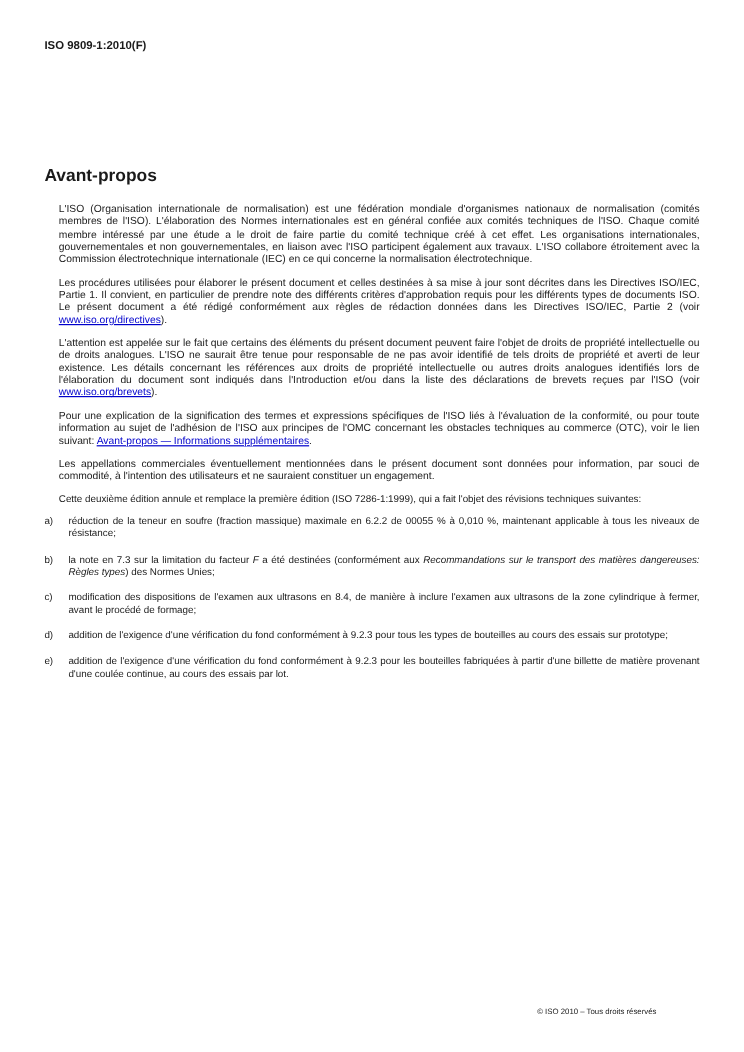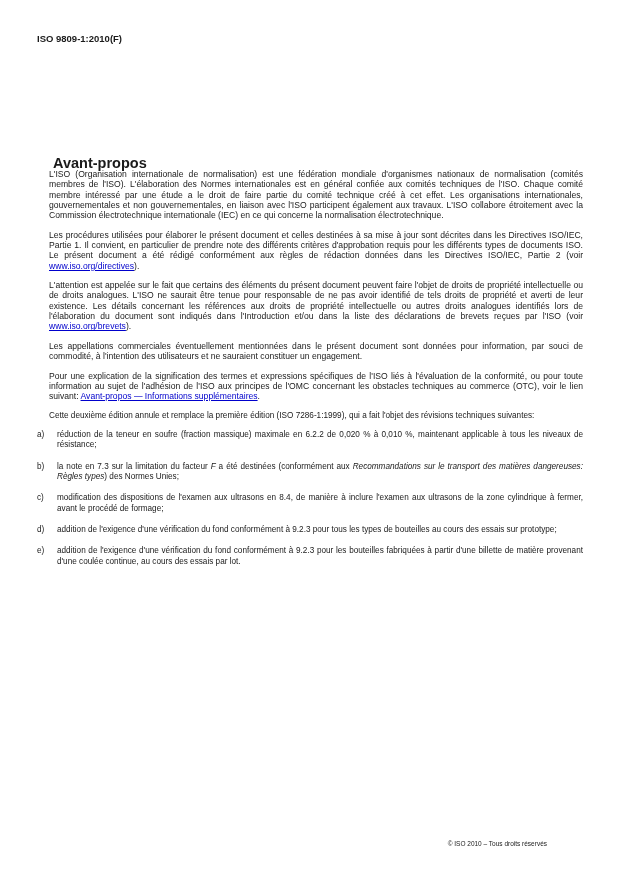--- a/index.html
+++ b/index.html
@@ -1,19 +1,19 @@
 <!DOCTYPE html>
 <html><head>
 <meta charset="utf-8">
 <style>
   html, body { margin: 0; padding: 0; background: #ffffff; }
   body { width: 620px; height: 877px; position: relative; overflow: hidden;
          font-family: "Liberation Sans", sans-serif; color: #1a1a1a; }
   .header { position: absolute; left: 37px; top: 33px; font-size: 9.5px; font-weight: bold; }
-  .title { position: absolute; left: 37px; top: 139px; font-size: 14.5px; font-weight: bold; margin: 16px; }
+  .title { position: absolute; left: 37px; top: 139px; font-size: 14.5px; font-weight: bold; margin: 0; }
   .body { position: absolute; left: 37px; top: 169px; width: 546px; font-size: 8.6px; line-height: 10.35px; }
   .body p { margin: 0 0 9px 12px; text-align: justify; }
   .body p.small { font-size: 8.2px; }
   a { color: #0000cc; text-decoration: underline; }
   .list { margin: 0; padding: 0; list-style: none; font-size: 8.2px; line-height: 10.35px; }
   .list li { display: flex; margin: 0 0 11px 0; }
   .list .lbl { width: 20px; flex: none; }
   .list .txt { flex: 1; text-align: justify; }
   .footer-left { position: absolute; left: 37px; top: 881px; font-size: 8.5px; }
   .footer-right { position: absolute; right: 73px; top: 840px; font-size: 6.5px; }
@@ -22,28 +22,28 @@
 <body>
 
 <div class="header">ISO 9809-1:2010(F)</div>
 
 <h1 class="title">Avant-propos</h1>
 
 <div class="body">
   <p>L'ISO (Organisation internationale de normalisation) est une fédération mondiale d'organismes nationaux de normalisation (comités membres de l'ISO). L'élaboration des Normes internationales est en général confiée aux comités techniques de l'ISO. Chaque comité membre intéressé par une étude a le droit de faire partie du comité technique créé à cet effet. Les organisations internationales, gouvernementales et non gouvernementales, en liaison avec l'ISO participent également aux travaux. L'ISO collabore étroitement avec la Commission électrotechnique internationale (IEC) en ce qui concerne la normalisation électrotechnique.</p>
   <p><span>Les procédures utilisées pour élaborer le présent document et celles destinées à sa mise à jour sont décrites dans les Directives ISO/IEC, Partie 1. Il convient, en particulier de prendre note des différents critères d'approbation requis pour les différents types de documents ISO. Le présent document a été rédigé conformément aux règles de rédaction données dans les Directives ISO/IEC, Partie 2 (voir </span><a>www.iso.org/directives</a><span>).</span></p>
   <p><span>L'attention est appelée sur le fait que certains des éléments du présent document peuvent faire l'objet de droits de propriété intellectuelle ou de droits analogues. L'ISO ne saurait être tenue pour responsable de ne pas avoir identifié de tels droits de propriété et averti de leur existence. Les détails concernant les références aux droits de propriété intellectuelle ou autres droits analogues identifiés lors de l'élaboration du document sont indiqués dans l'Introduction et/ou dans la liste des déclarations de brevets reçues par l'ISO (voir </span><a>www.iso.org/brevets</a><span>).</span></p>
+  <p><span>Pour une explication de la signification des termes et expressions spécifiques de l'ISO liés à l'évaluation de la conformité, ou pour toute information au sujet de l'adhésion de l'ISO aux principes de l'OMC concernant les obstacles techniques au commerce (OTC), voir le lien suivant: </span><a>Avant-propos — Informations supplémentaires</a><span>.</span></p>
   <p>Les appellations commerciales éventuellement mentionnées dans le présent document sont données pour information, par souci de commodité, à l'intention des utilisateurs et ne sauraient constituer un engagement.</p>
-  <p><span>Pour une explication de la signification des termes et expressions spécifiques de l'ISO liés à l'évaluation de la conformité, ou pour toute information au sujet de l'adhésion de l'ISO aux principes de l'OMC concernant les obstacles techniques au commerce (OTC), voir le lien suivant: </span><a>Avant-propos — Informations supplémentaires</a><span>.</span></p>
   <p class="small">Cette deuxième édition annule et remplace la première édition (ISO 7286-1:1999), qui a fait l'objet des révisions techniques suivantes:</p>
 
   <ul class="list">
     <li>
         <span class="lbl">a)</span>
-        <span class="txt">réduction de la teneur en soufre (fraction massique) maximale en 6.2.2 de 0,020 % à 0,010 %, maintenant applicable à tous les niveaux de résistance;</span>
+        <span class="txt">réduction de la teneur en soufre (fraction massique) maximale en 6.2.2 de 00055 % à 0,010 %, maintenant applicable à tous les niveaux de résistance;</span>
       </li>
     <li>
         <span class="lbl">b)</span>
         <span class="txt"><span>la note en 7.3 sur la limitation du facteur </span><i>F</i><span> a été destinées (conformément aux </span><i>Recommandations sur le transport des matières dangereuses: Règles types</i><span>) des Normes Unies;</span></span>
       </li>
     <li>
         <span class="lbl">c)</span>
         <span class="txt">modification des dispositions de l'examen aux ultrasons en 8.4, de manière à inclure l'examen aux ultrasons de la zone cylindrique à fermer, avant le procédé de formage;</span>
       </li>
     <li>

